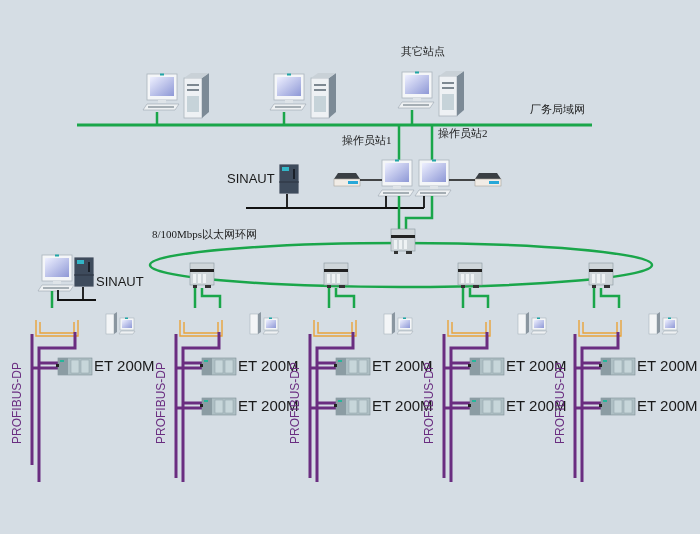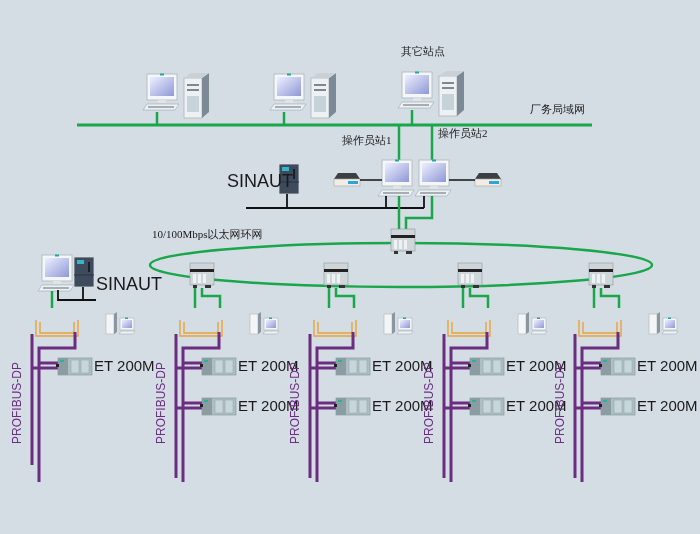--- a/index.html
+++ b/index.html
@@ -2,21 +2,21 @@
 <html><head>
 <meta charset="utf-8">
 <style>
   html, body { margin:0; padding:0; }
   body { width:700px; height:534px; background:#d5dde4; position:relative; overflow:hidden;
          font-family:"Liberation Sans", "DejaVu Sans", sans-serif; }
   #diagram { position:absolute; left:0; top:0; width:700px; height:534px; }
   .lbl { position:absolute; font-size:12px; color:#1a1a1a; white-space:nowrap; }
   .lbl-cn { font-family:Liberation Serif, serif; font-size:11px;text-align:right; }
   .lbl-et { font-size:15px; }
-  .lbl-sinaut { font-size:18px; }
+  .lbl-sinaut { font-size:13px; }
   .lbl-profi { position:absolute; font-size:12px; color:#6a2d80; white-space:nowrap;
                transform:rotate(-90deg); transform-origin:left top; }
 </style>
 </head>
 <body>
 
 <svg id="diagram" viewBox="0 0 700 534" xmlns="http://www.w3.org/2000/svg">
   <defs>
     <linearGradient id="scr" x1="0" y1="0" x2="1" y2="1">
       <stop offset="0" stop-color="#eef0ff"></stop>
@@ -216,21 +216,21 @@
       <line x1="575" y1="408" x2="601" y2="408" stroke="#6a2d80" stroke-width="3"></line>
       <use href="#et200" x="601" y="398"></use>
     </g>
 </svg>
 
 <div class="lbl lbl-cn" style="left:401px; top:44px;">其它站点</div>
 <div class="lbl lbl-cn" style="left:530px; top:102px;">厂务局域网</div>
 <div class="lbl lbl-cn" style="left:342px; top:133px;">操作员站1</div>
 <div class="lbl lbl-cn" style="left:438px; top:126px;">操作员站2</div>
 <div class="lbl lbl-sinaut" style="left:227px; top:171px;">SINAUT</div>
-<div class="lbl lbl-cn" style="left:152px; top:227px;">10/100Mbps以太网环网</div>
+<div class="lbl lbl-cn" style="left:152px; top:227px;">8/100Mbps以太网环网</div>
 <div class="lbl lbl-sinaut" style="left:96px; top:274px;">SINAUT</div>
 
 <div id="station-labels">
     <div class="lbl lbl-et" style="left: 94px; top: 357px;">ET 200M</div>
     <div class="lbl-profi" style="left: 10px; top: 444px;">PROFIBUS-DP</div>
     <div class="lbl lbl-et" style="left: 238px; top: 357px;">ET 200M</div>
     <div class="lbl lbl-et" style="left: 238px; top: 397px;">ET 200M</div>
     <div class="lbl-profi" style="left: 154px; top: 444px;">PROFIBUS-DP</div>
     <div class="lbl lbl-et" style="left: 372px; top: 357px;">ET 200M</div>
     <div class="lbl lbl-et" style="left: 372px; top: 397px;">ET 200M</div>

